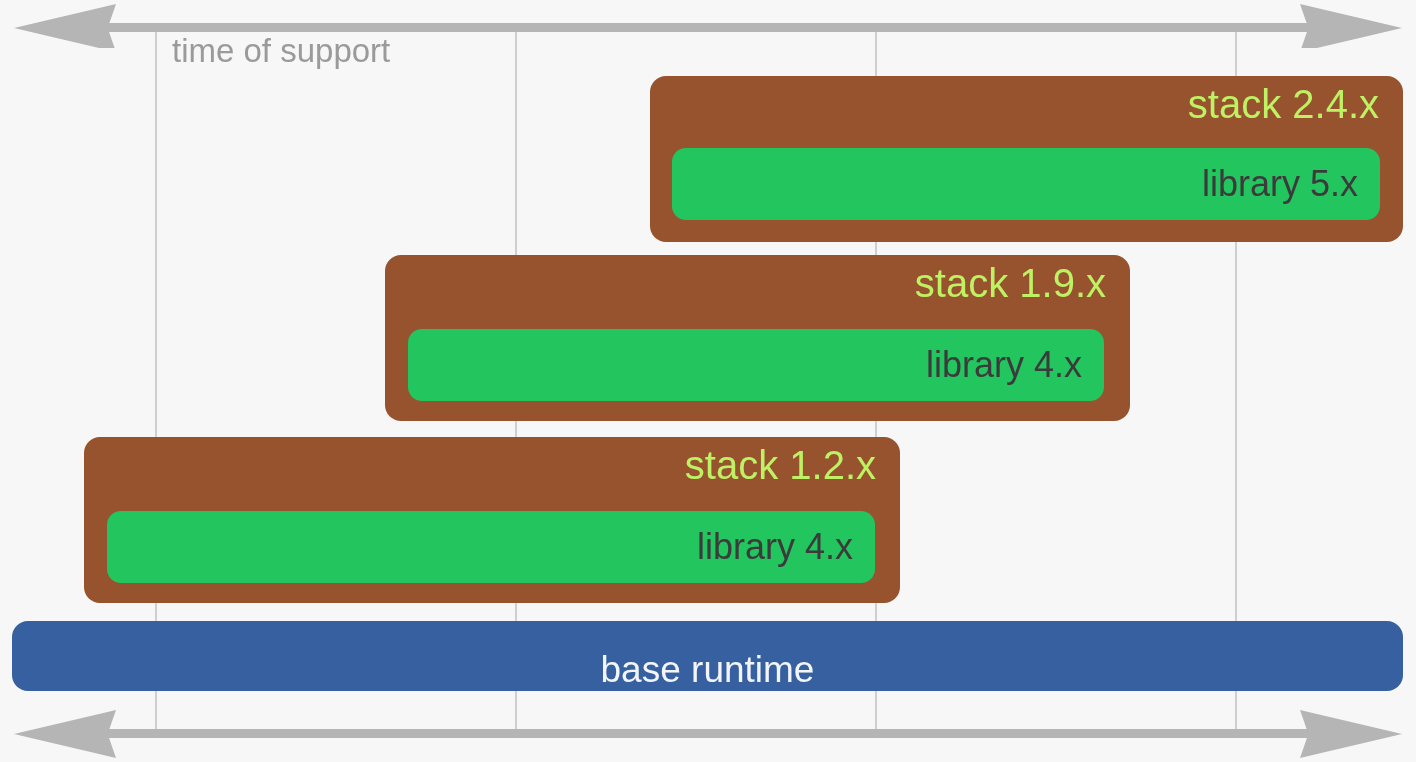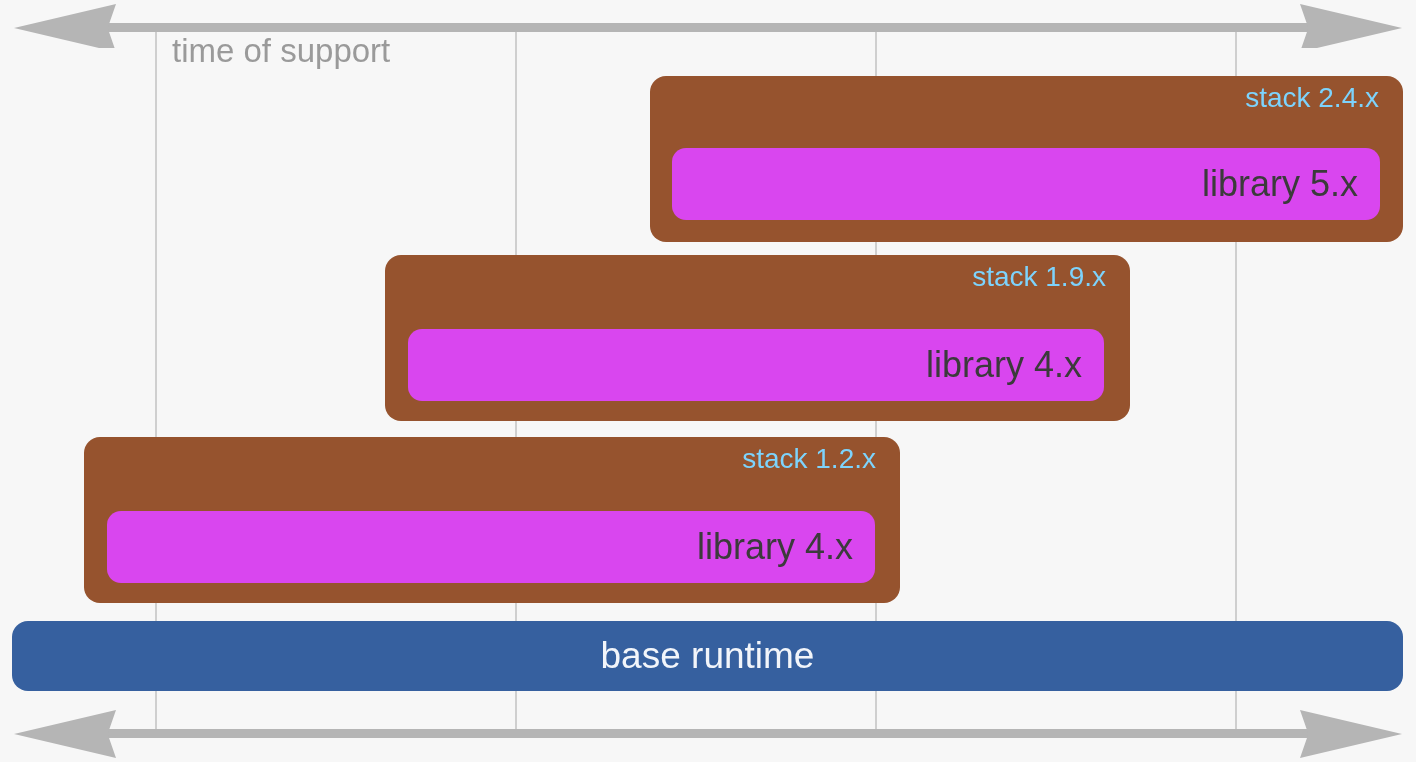--- a/index.html
+++ b/index.html
@@ -52,29 +52,29 @@
   .stack-bar {
     position: absolute;
     background: #96532e;
     border-radius: 16px;
     box-sizing: border-box;
   }
   .stack-label {
     position: absolute;
     right: 24px;
     top: 6px;
-    font-size: 28px;
-    color: #7dd3fc;
+    font-size: 40px;
+    color: #bef264;
     white-space: nowrap;
   }
 
   
   .lib-bar {
     position: absolute;
-    background: #d946ef;
+    background: #22c55e;
     border-radius: 14px;
     box-sizing: border-box;
   }
   .lib-label {
     position: absolute;
     right: 22px;
     top: 50%;
     transform: translateY(-50%);
     font-size: 36px;
     color: #3b3b3b;
@@ -99,21 +99,21 @@
   
   #stack24 { left: 650px; top: 76px;  width: 753px; height: 166px; }
   #lib24   { left: 672px; top: 148px; width: 708px; height: 72px; }
 
   #stack23 { left: 385px; top: 255px; width: 745px; height: 166px; }
   #lib23   { left: 408px; top: 329px; width: 696px; height: 72px; }
 
   #stack22 { left: 84px;  top: 437px; width: 816px; height: 166px; }
   #lib22   { left: 107px; top: 511px; width: 768px; height: 72px; }
 
-  #baseruntime { left: 12px; top: 621px; width: 1391px; height: 70px; }
+  #baseruntime { left: 12px; top: 621px; width: 1391px; height: 70px; align-items: flex-end; }
 </style>
 </head>
 <body>
 
 <div id="canvas">
 
   <div class="gridline" style="left:155px"></div>
   <div class="gridline" style="left:515px"></div>
   <div class="gridline" style="left:875px"></div>
   <div class="gridline" style="left:1235px"></div>

